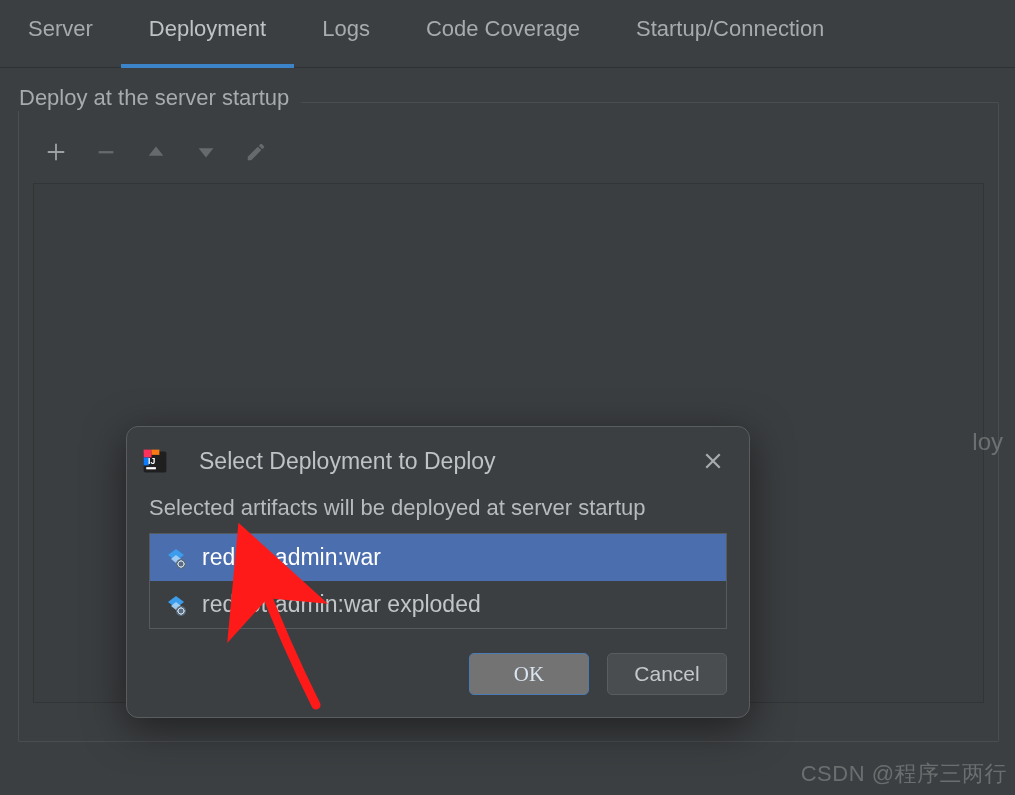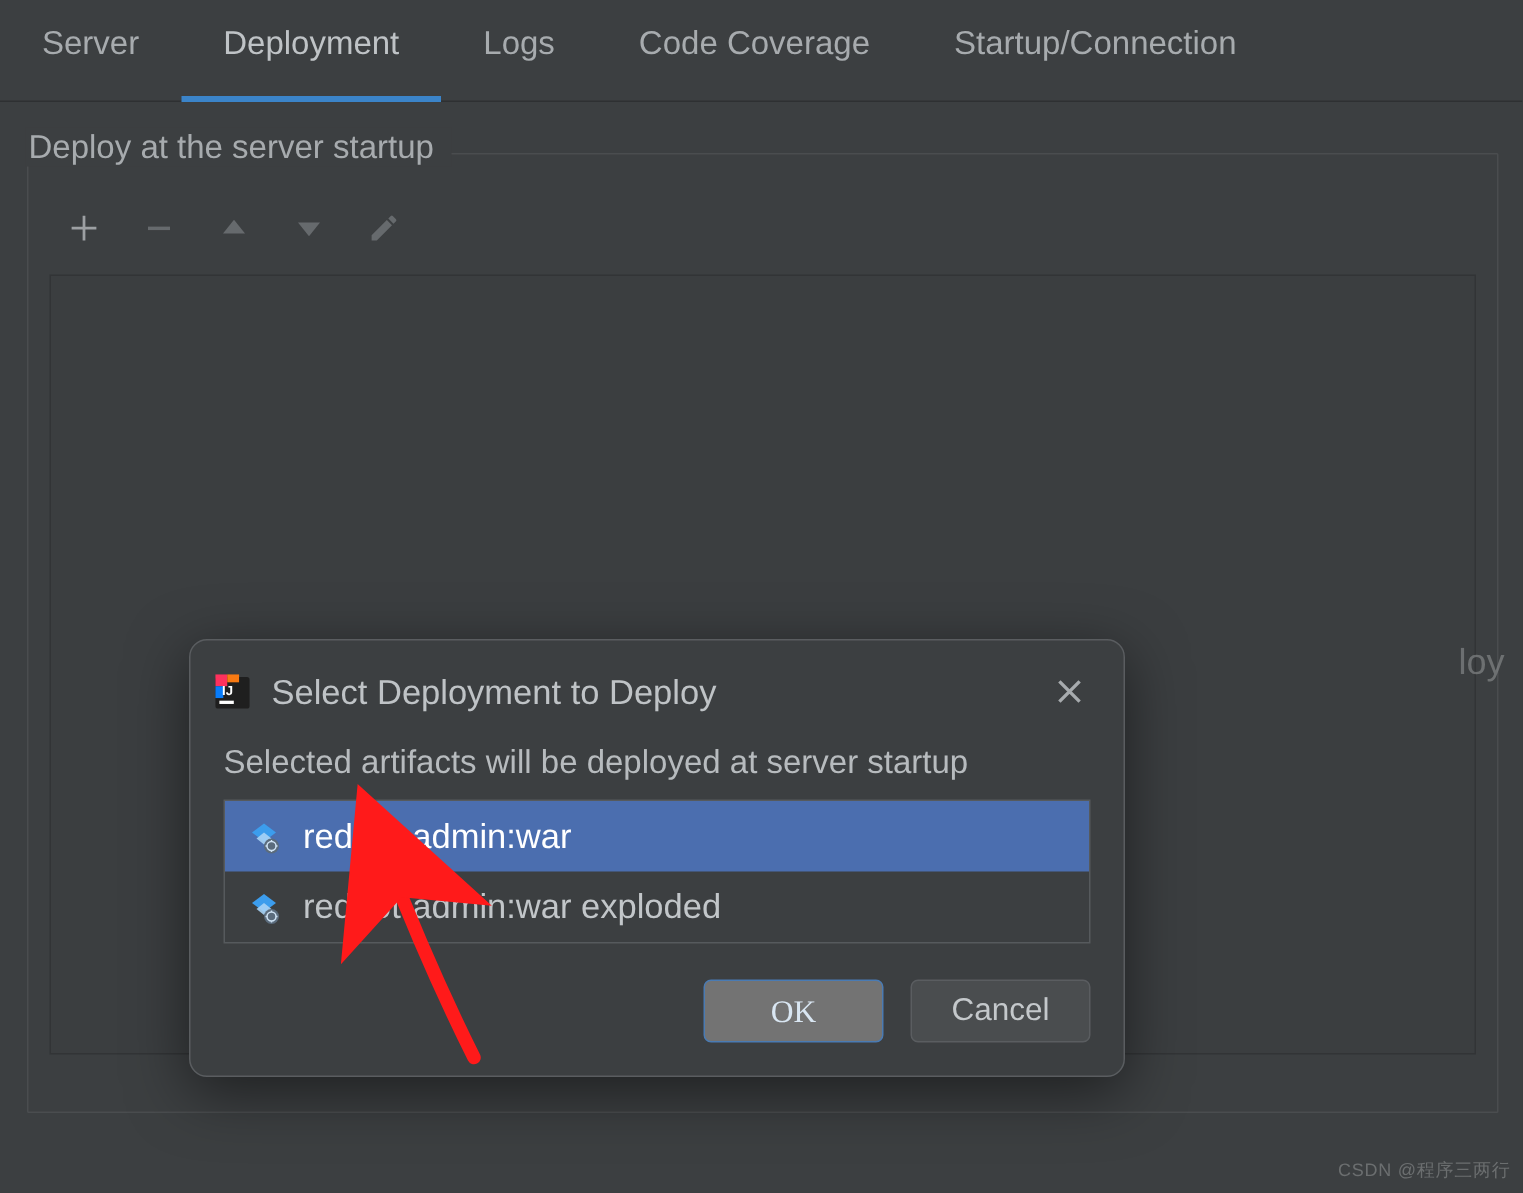--- a/index.html
+++ b/index.html
@@ -95,21 +95,21 @@
     background: #3c3f41;
     border: 1px solid #5a5d60;
     border-radius: 12px;
     box-shadow: 0 10px 40px rgba(0,0,0,0.5);
     padding-bottom: 18px;
   }
   .dialog-header {
     display: flex;
     align-items: center;
     padding: 20px 22px 10px 14px;
-    gap: 12px;
+    gap: 30px;
   }
   .app-icon {
     width: 28px; height: 28px;
   }
   .dialog-title {
     font-size: 23px;
     color: #bfc3c6;
     flex: 1;
   }
   .close-btn {
@@ -177,21 +177,21 @@
     position: absolute;
     left: 196px; top: 555px;
     width: 160px; height: 160px;
     pointer-events: none;
   }
   .arrow-annot svg { width: 100%; height: 100%; overflow: visible;}
 
   .watermark {
     position: absolute;
     right: 8px; bottom: 6px;
-    font-size: 12px;
+    font-size: 22px;
     color: #7f8283;
     opacity: 0.7;
     letter-spacing: 0.5px;
   }
 </style>
 </head>
 <body>
 
 <div class="tabs">
   <div class="tab">Server</div>

